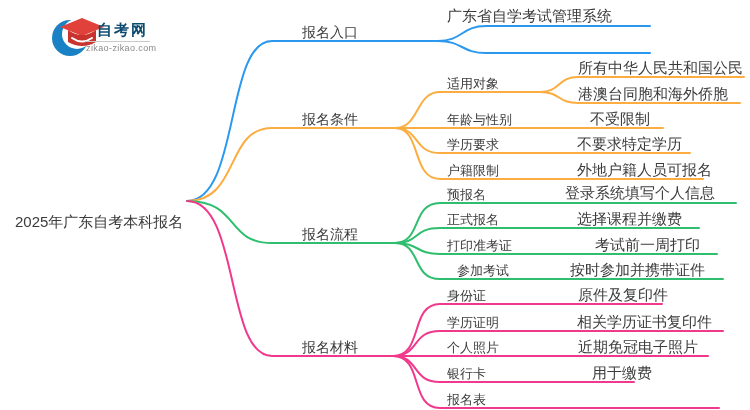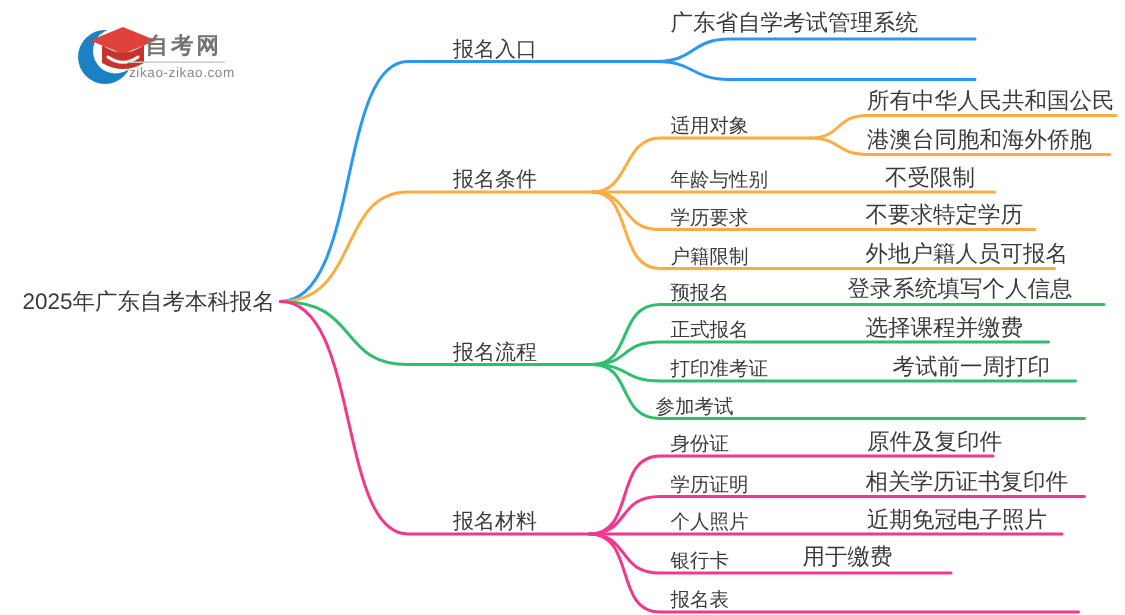--- a/index.html
+++ b/index.html
@@ -1,24 +1,24 @@
 <!DOCTYPE html>
 <html><head>
 <meta charset="utf-8">
 <style>
   html,body{margin:0;padding:0;background:#ffffff;}
   #canvas{position:relative;width:750px;height:410px;background:#ffffff;overflow:hidden;
           font-family:"Liberation Sans","DejaVu Sans",sans-serif;}
   #lines{position:absolute;left:0;top:0;}
   .node{position:absolute;white-space:nowrap;color:#3b3b3b;line-height:1.15;}
-  .root{font-size:15px;}
+  .root{font-size:15px;margin-top:20px;}
   .n1{font-size:14px;}
   .n2{font-size:13px;}
   .leaf{font-size:15px;}
-  .logo-title{position:absolute;left:97px;top:21px;font-size:15px;font-weight:bold;color:#737373;letter-spacing:2px;}
+  .logo-title{position:absolute;left:97px;top:21px;font-size:15px;font-weight:bold;color:#0c4a6e;letter-spacing:2px;}
   .logo-rule{position:absolute;left:85px;top:41px;width:65px;border-top:1px solid #c9c9c9;}
   .logo-domain{position:absolute;left:86px;top:43px;font-size:9px;color:#8a8a8a;letter-spacing:0.4px;}
 </style>
 </head>
 <body>
 
 <div id="canvas">
 
   <svg id="lines" width="750" height="410" viewBox="0 0 750 410">
 
@@ -85,30 +85,31 @@
 
   <div class="node leaf" style="left:578px;top:59px;">所有中华人民共和国公民</div>
   <div class="node leaf" style="left:578px;top:85px;">港澳台同胞和海外侨胞</div>
   <div class="node leaf" style="left:590px;top:110px;">不受限制</div>
   <div class="node leaf" style="left:577px;top:135px;">不要求特定学历</div>
   <div class="node leaf" style="left:577px;top:161px;">外地户籍人员可报名</div>
 
   <div class="node n2" style="left:447px;top:188px;">预报名</div>
   <div class="node n2" style="left:447px;top:213px;">正式报名</div>
   <div class="node n2" style="left:447px;top:239px;">打印准考证</div>
-  <div class="node n2" style="left:437px;top:264px;">参加考试</div>
+  <div class="node n2" style="left:457px;top:264px;">参加考试</div>
 
   <div class="node leaf" style="left:565px;top:184px;">登录系统填写个人信息</div>
   <div class="node leaf" style="left:577px;top:210px;">选择课程并缴费</div>
   <div class="node leaf" style="left:595px;top:236px;">考试前一周打印</div>
+  <div class="node leaf" style="left:570px;top:261px;">按时参加并携带证件</div>
 
   <div class="node n2" style="left:447px;top:289px;text-align:center;">身份证</div>
   <div class="node n2" style="left:447px;top:316px;">学历证明</div>
   <div class="node n2" style="left:447px;top:341px;">个人照片</div>
   <div class="node n2" style="left:447px;top:367px;">银行卡</div>
   <div class="node n2" style="left:447px;top:393px;">报名表</div>
 
   <div class="node leaf" style="left:578px;top:286px;">原件及复印件</div>
   <div class="node leaf" style="left:577px;top:313px;">相关学历证书复印件</div>
   <div class="node leaf" style="left:578px;top:338px;">近期免冠电子照片</div>
-  <div class="node leaf" style="left:535px;top:364px;font-family:Liberation Serif, serif;">用于缴费</div>
+  <div class="node leaf" style="left:592px;top:364px;">用于缴费</div>
 
 </div>
 
 </body></html>

